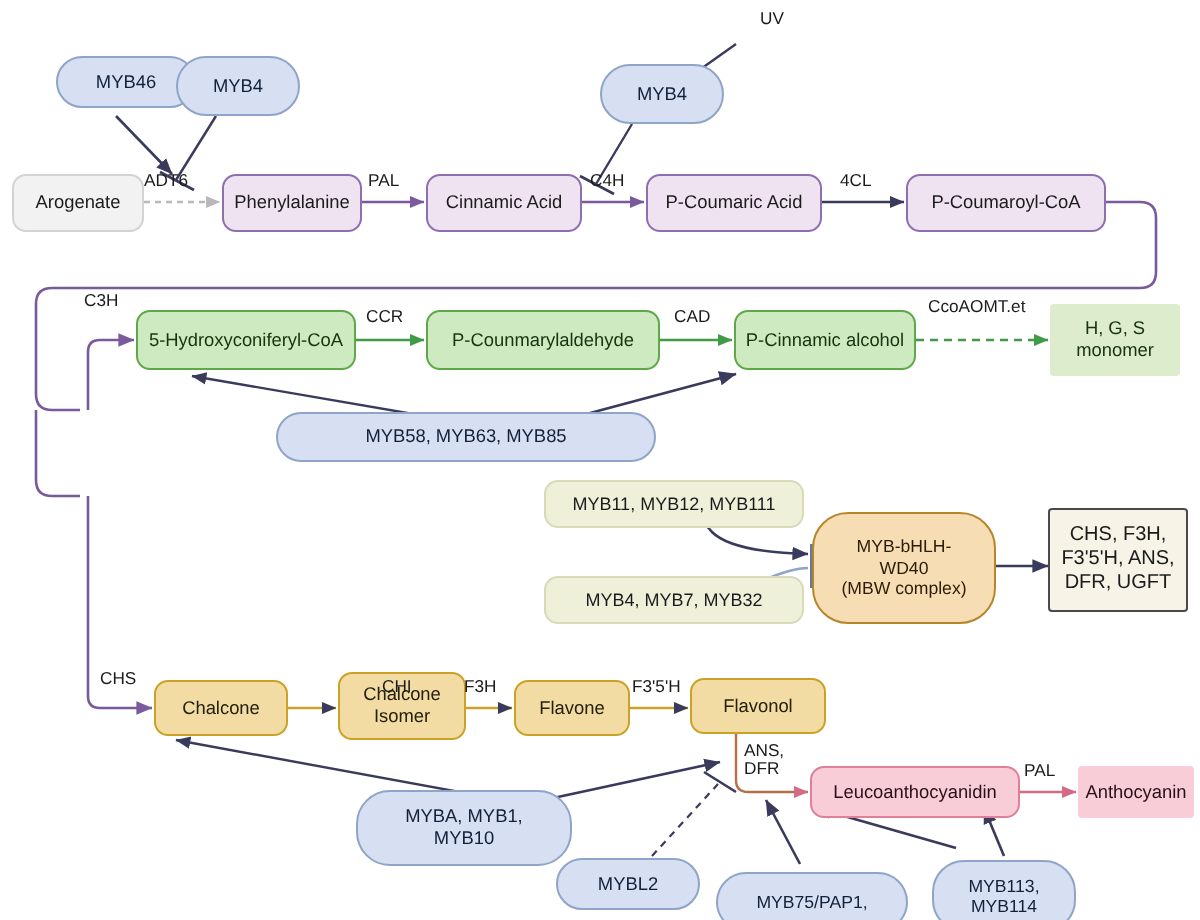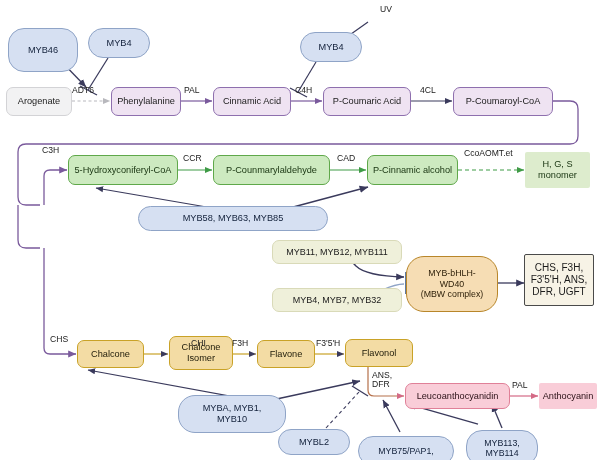--- a/index.html
+++ b/index.html
@@ -119,21 +119,21 @@
     <path d="M326,428 L359,392" stroke="#3a3a5c" stroke-width="1.1" fill="none" stroke-dasharray="3.5,3"></path>
     <path d="M352,386 L368,396" stroke="#3a3a5c" stroke-width="1.3" fill="none"></path>
 
     <path d="M400,432 L383,400" stroke="#3a3a5c" stroke-width="1.3" fill="none" marker-end="url(#ah)"></path>
 
     <path d="M502,428 L492,404" stroke="#3a3a5c" stroke-width="1.3" fill="none" marker-end="url(#ah)"></path>
 
     <path d="M478,424 L408,404" stroke="#3a3a5c" stroke-width="1.3" fill="none" marker-end="url(#ah)"></path>
   </svg>
 
-  <div class="node n-pill" style="left:8px;top:28px;width:70px;height:44px;">MYB46</div>
+  <div class="node n-pill" style="left:28px;top:28px;width:70px;height:26px;">MYB46</div>
   <div class="node n-pill" style="left:88px;top:28px;width:62px;height:30px;">MYB4</div>
 
   <div class="elabel" style="left:360px;top:4px;margin-left:20px;">UV</div>
   <div class="node n-pill" style="left:300px;top:32px;width:62px;height:30px;">MYB4</div>
 
   <div class="node n-gray" style="left:6px;top:87px;width:66px;height:29px;">Arogenate</div>
   <div class="node n-purple" style="left:111px;top:87px;width:70px;height:29px;">Phenylalanine</div>
   <div class="node n-purple" style="left:213px;top:87px;width:78px;height:29px;">Cinnamic Acid</div>
   <div class="node n-purple" style="left:323px;top:87px;width:88px;height:29px;">P-Coumaric Acid</div>
   <div class="node n-purple" style="left:453px;top:87px;width:100px;height:29px;">P-Coumaroyl-CoA</div>

